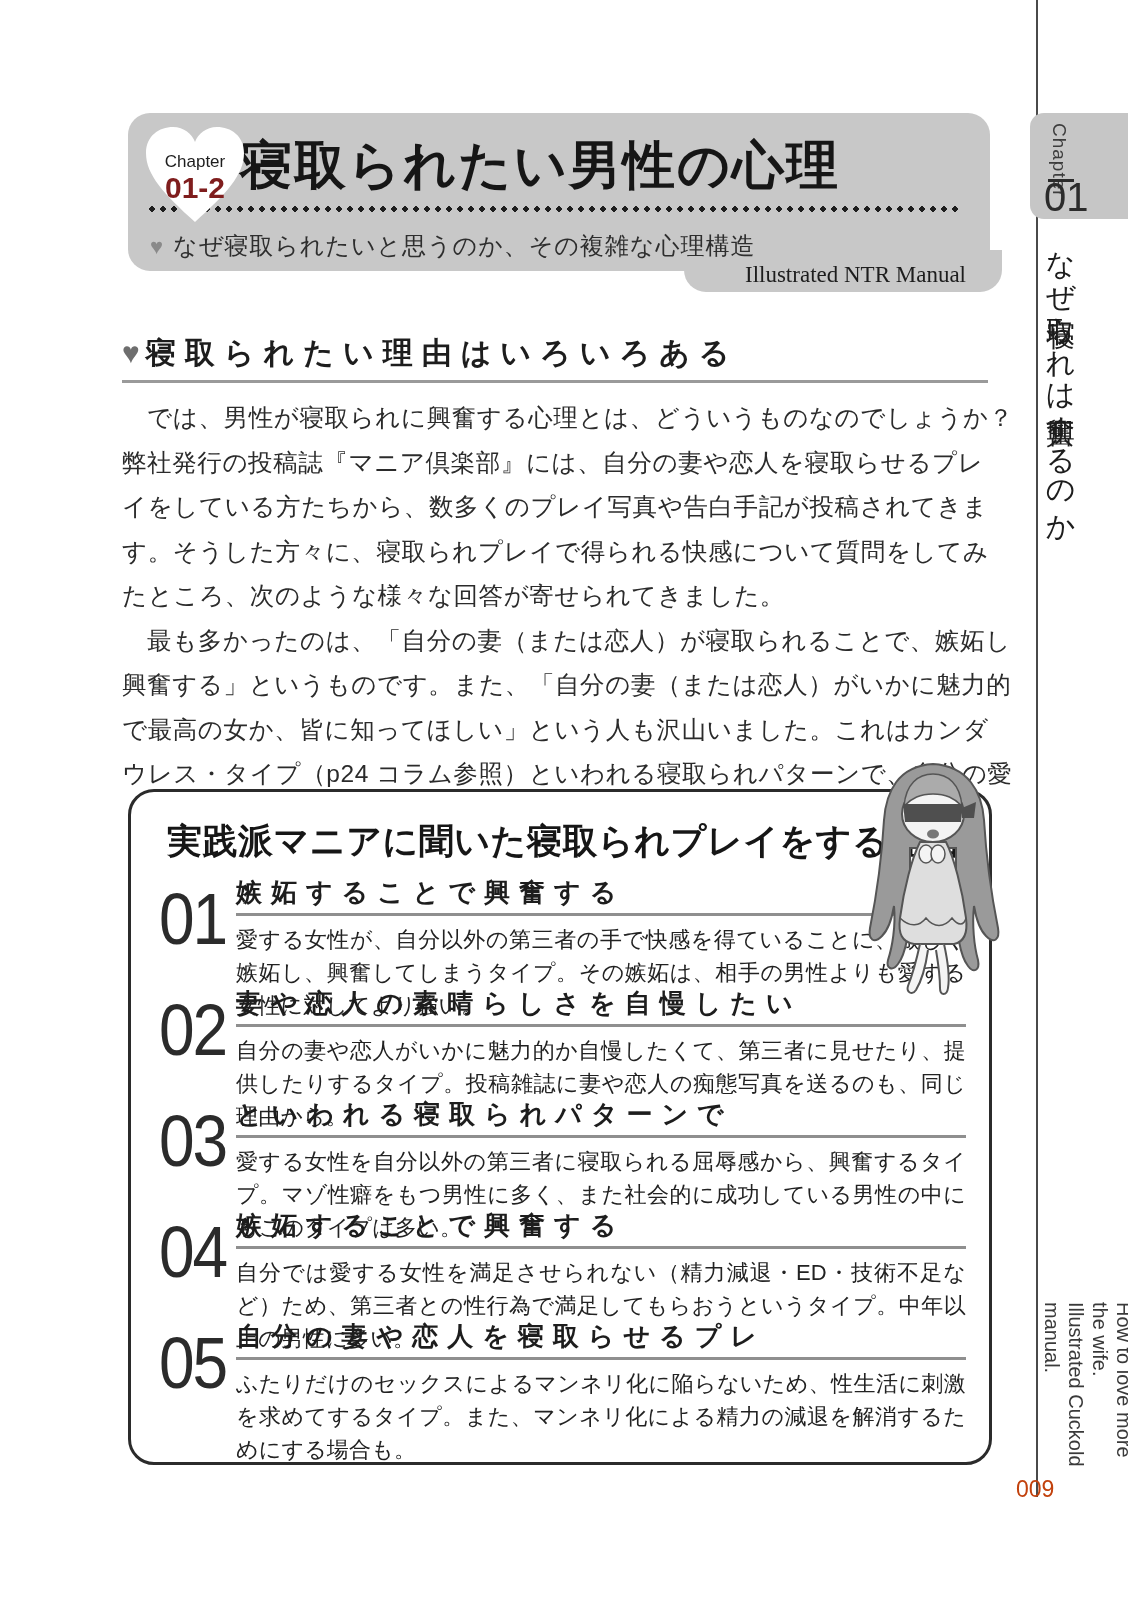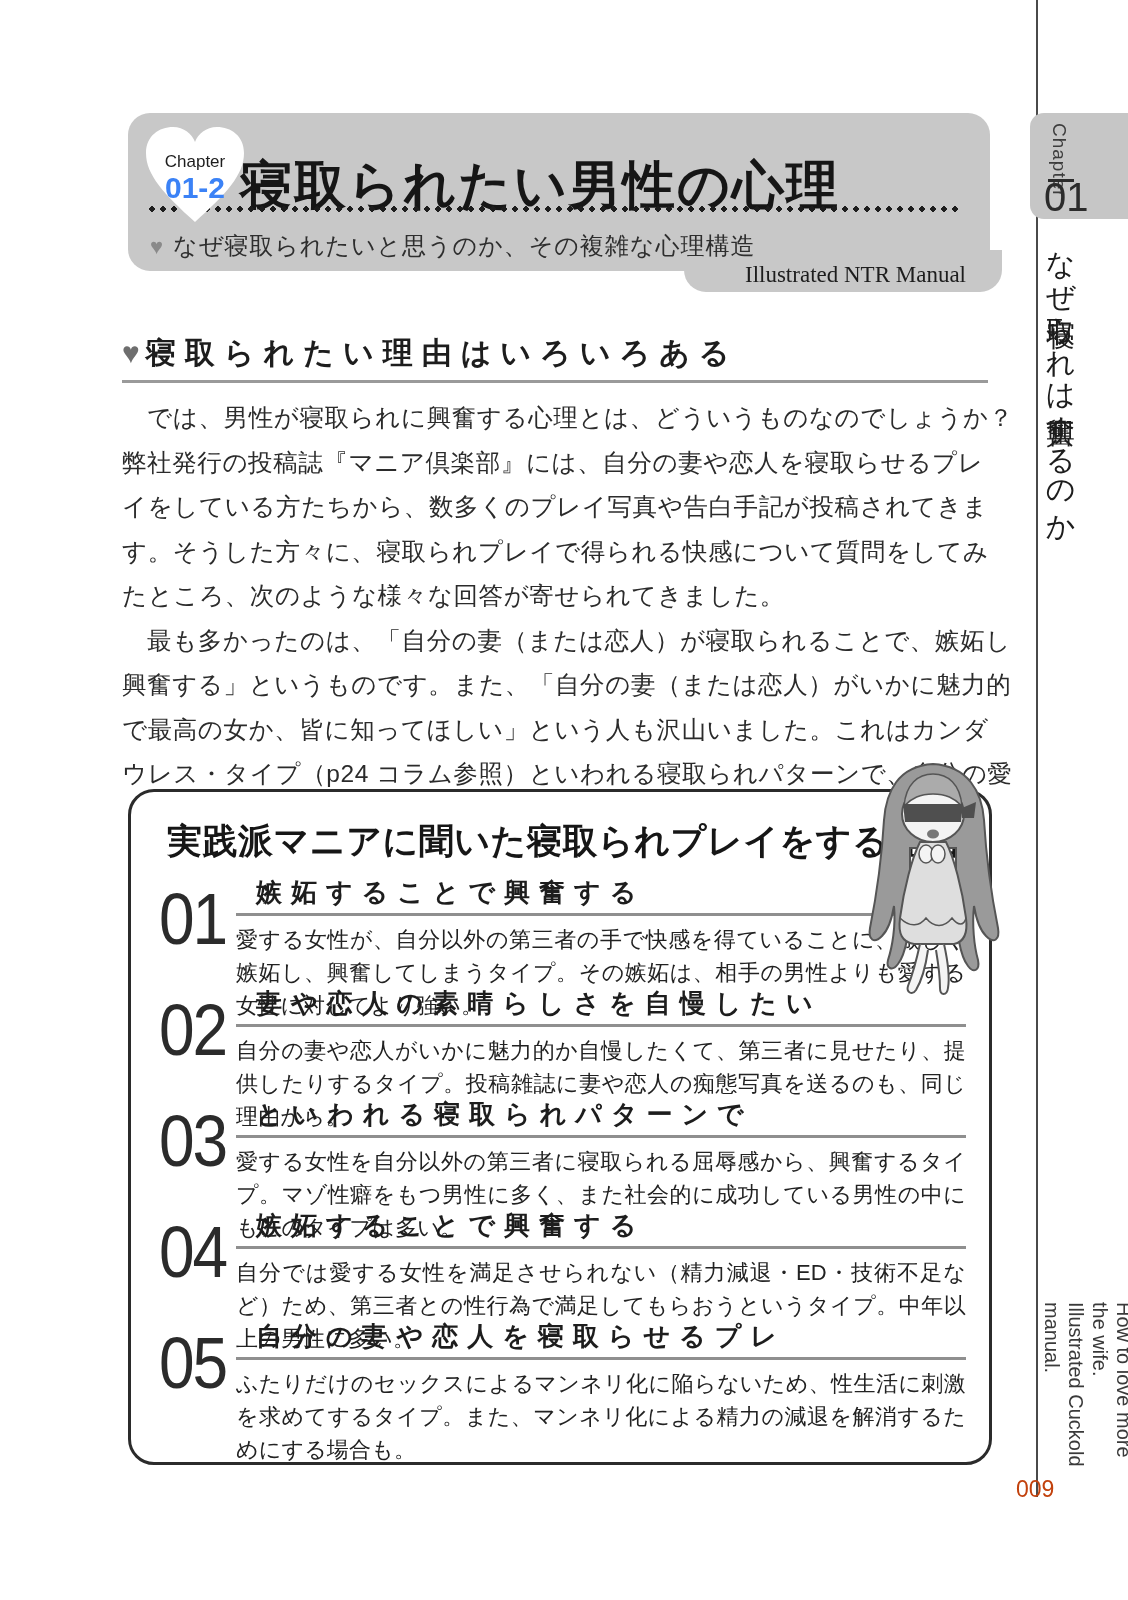--- a/index.html
+++ b/index.html
@@ -39,24 +39,24 @@
     position:absolute;left:684px;top:250px;width:318px;height:42px;
     background:#c8c8c8;border-radius:0 0 22px 22px;border-top-left-radius:12px;
   }
   .brand{
     position:absolute;right:36px;bottom:4px;
     font-family:"Liberation Serif",serif;font-size:23px;color:#1d1d1d;
   }
   .heart-badge{position:absolute;left:142px;top:124px;width:106px;height:102px;z-index:3;}
   .heart-badge svg{position:absolute;left:0;top:0;}
   .heart-badge .hb-label{position:absolute;left:0;top:28px;width:100%;text-align:center;font-size:17px;color:#1d1d1d;}
-  .heart-badge .hb-num{position:absolute;left:0;top:47px;width:100%;text-align:center;font-size:30px;font-weight:bold;color:#3b82f6;}
+  .heart-badge .hb-num{position:absolute;left:0;top:47px;width:100%;text-align:center;font-size:30px;font-weight:bold;color:#7f1d1d;}
   .header-title{
     position:absolute;left:240px;top:131px;font-size:52px;font-weight:900;
-    letter-spacing:2px;color:#161616;white-space:nowrap;margin-top:20px;
+    letter-spacing:2px;color:#161616;white-space:nowrap;
   }
   .dotted-line{
     position:absolute;left:148px;top:205px;width:810px;height:8px;
     background-image:radial-gradient(circle 2.8px at 4px 4px,#1d1d1d 95%,transparent);
     background-size:11px 8px;background-repeat:repeat-x;
   }
   .header-subtitle{
     position:absolute;left:150px;top:230px;font-size:24px;color:#2e2e2e;letter-spacing:1px;
   }
   .header-subtitle .sub-heart{color:#8a8a8a;margin-right:9px;font-size:22px;}
@@ -84,21 +84,21 @@
   .girl-illustration{position:absolute;left:727px;top:-34px;width:150px;height:256px;z-index:3;}
   .reason-items{position:absolute;left:28px;top:84px;width:808px;}
   .reason-item{position:relative;height:111px;}
   .reason-num{
     position:absolute;left:0;top:2px;width:74px;font-size:64px;font-weight:200;
     color:#2b2b2b;transform:scaleY(1.12);transform-origin:top;letter-spacing:-2px;
   }
   .reason-content{position:absolute;left:77px;top:0;width:730px;}
   .reason-heading{
     font-size:26px;font-weight:800;letter-spacing:9px;color:#1d1d1d;
-    line-height:32px;white-space:nowrap;margin-left:20px;
+    line-height:32px;white-space:nowrap;
   }
   .reason-rule{height:2.5px;background:#8f8f8f;margin-top:5px;}
   .reason-body{
     margin-top:7px;font-size:22px;line-height:33px;letter-spacing:0.2px;color:#222;
     text-align:justify;
   }
 </style>
 </head>
 <body>
 

